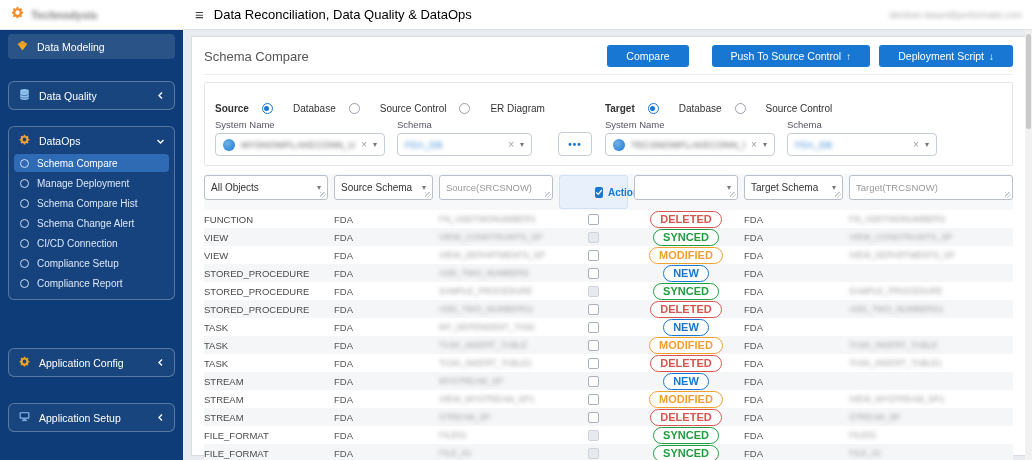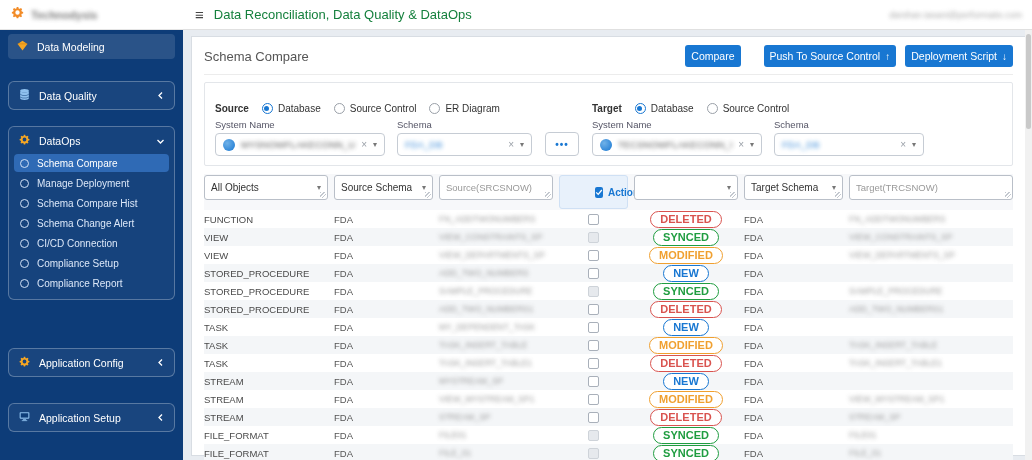--- a/index.html
+++ b/index.html
@@ -22,39 +22,39 @@
   .nav-group .nav-card { border:none; background:transparent; }
   .sub-item { display:flex; align-items:center; gap:8px; margin:0 5px 2px; padding:3px 6px; color:#dbe7f8; font-size:10px;
     border-radius:4px; cursor:pointer; height:18px; }
   .sub-item.selected { background:#2f6ab5; color:#fff; }
   .circ { width:9px; height:9px; border:1.5px solid #cfe0f6; border-radius:50%; flex-shrink:0; }
 
   
   .main { flex:1; display:flex; flex-direction:column; }
   .topbar { height:30px; background:#fff; border-bottom:1px solid #e0e0e0; display:flex; align-items:center; gap:10px; padding:0 12px; }
   .burger { font-size:15px; color:#444; cursor:pointer; line-height:1; }
-  .app-title { font-size:13px; color:#15803d; font-weight:500; }
+  .app-title { font-size:13px; color:#000000; font-weight:500; }
   .user-email { margin-left:auto; font-size:9px; color:#999; }
 
   
   .content { flex:1; padding:6px 8px 4px 8px; }
   .card { background:#fff; border:1px solid #d8dde3; height:420px; padding:8px 12px 4px; }
   .card-head { display:flex; align-items:center; gap:9px; padding-bottom:7px; border-bottom:1px solid #ececec; }
   .page-title { font-size:13px; color:#555; margin-right:auto; }
-  .btn { background:#1877d2; color:#fff; border:none; border-radius:3px; font-size:10.5px; padding:5px 6px;
+  .btn { background:#1877d2; color:#fff; border:none; border-radius:3px; font-size:10.5px; padding:5px 19px;
     font-family:"Liberation Sans",sans-serif; cursor:pointer; display:flex; align-items:center; gap:5px; }
   .btn .arr { font-size:10px; }
   .btn.compare { margin-right:14px; }
 
   
   .filters { margin-top:7px; border:1px solid #e3e6ea; border-radius:2px; padding:20px 10px 9px; display:flex; }
   .fblock { display:flex; flex-direction:column; }
   .radio-row { display:flex; align-items:center; gap:13px; font-size:10px; color:#333; }
   .flabel { font-weight:bold; font-size:10px; color:#333; }
-  .ropt { display:flex; align-items:center; gap:5px; cursor:pointer; }
+  .ropt { display:flex; align-items:center; gap:20px; cursor:pointer; }
   .radio { width:11px; height:11px; border-radius:50%; border:1.5px solid #9aa0a8; position:relative; flex-shrink:0; }
   .radio.on { border-color:#1877d2; }
   .radio.on::after { content:""; position:absolute; left:1.5px; top:1.5px; width:5px; height:5px; border-radius:50%; background:#1877d2; }
   .lbl-row { display:flex; gap:12px; font-size:9.5px; color:#556; margin:5px 0 3px; }
   .lbl-row .w1 { width:170px; }
   .dd-row { display:flex; gap:12px; }
   .dd { height:23px; border:1px solid #c6ccd4; border-radius:4px; background:#fff; display:flex; align-items:center;
     gap:6px; padding:0 7px; font-size:10px; cursor:pointer; }
   .dd.sys { width:170px; } .dd.sch-s { width:135px; } .dd.sch-t { width:150px; }
   .conn-dot { width:12px; height:12px; border-radius:50%; background:radial-gradient(circle at 35% 35%, #6fb1e8, #1877d2); flex-shrink:0; }

